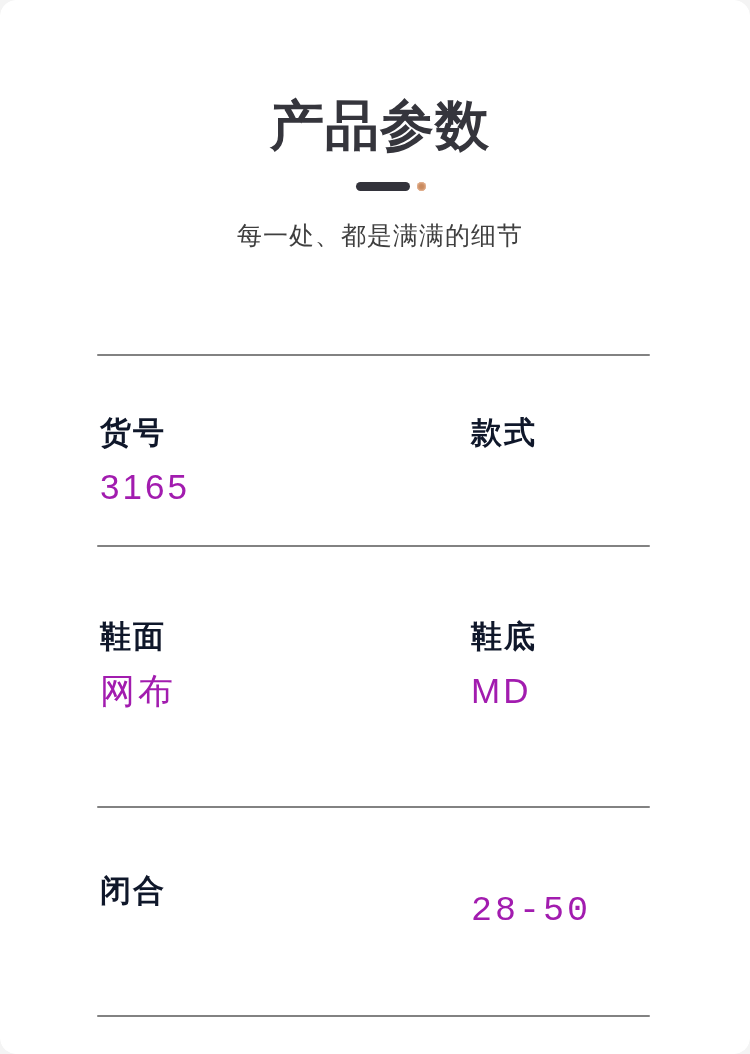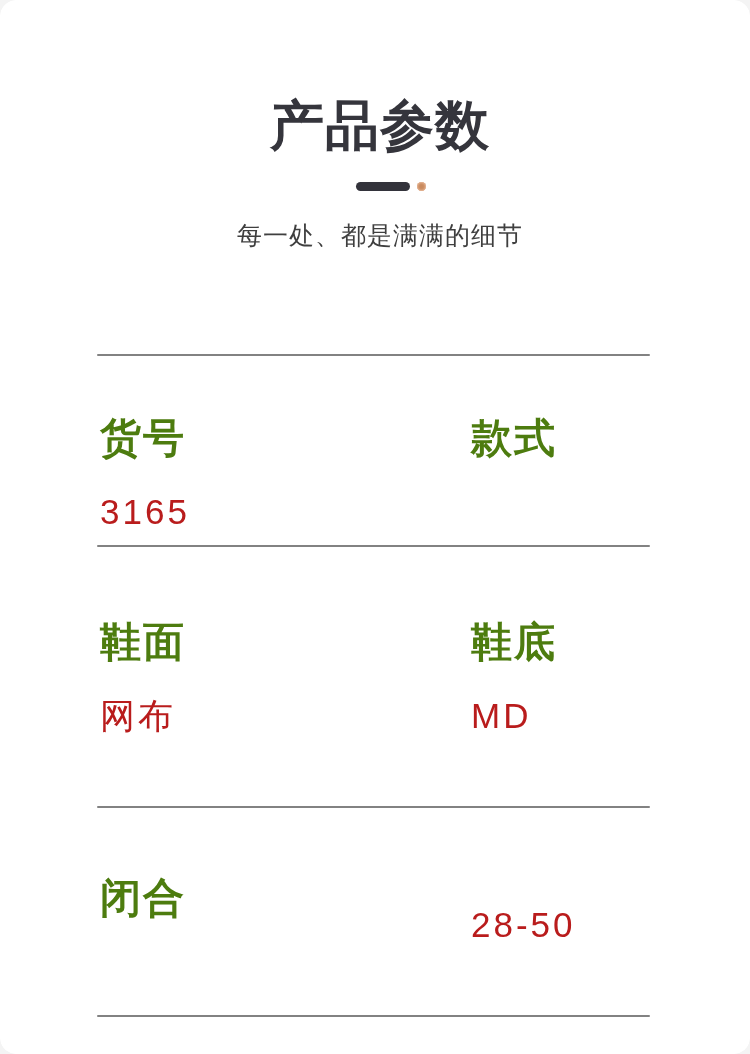--- a/index.html
+++ b/index.html
@@ -75,39 +75,39 @@
   .rule-2 { top: 545px; }
   .rule-3 { top: 806px; }
   .rule-4 { top: 1015px; }
 
   
   .cell {
     position: absolute;
     width: 300px;
   }
   .cell .label {
-    font-size: 41px;
+    font-size: 31px;
     font-weight: 600;
     letter-spacing: 2px;
-    color: #4d7c0f;
+    color: #0f172a;
     line-height: 1.15;
   }
   .cell .value {
-    margin-top: 30px;
+    margin-top: 16px;
     font-size: 35px;
     font-weight: 500;
     letter-spacing: 3px;
-    color: #b91c1c;
+    color: #a21caf;
     line-height: 1.15;
     white-space: nowrap;
   }
 
   .r1 { top: 415px; }
   .r2 { top: 619px; }
-  .r3 { top: 875px; }
+  .r3 { top: 875px; font-family: Liberation Mono, monospace; }
   .col-left  { left: 100px; }
   .col-right { left: 471px; }
 </style>
 </head>
 <body>
 
 <div class="page">
 
   <h1 class="page-title">产品参数</h1>
 

